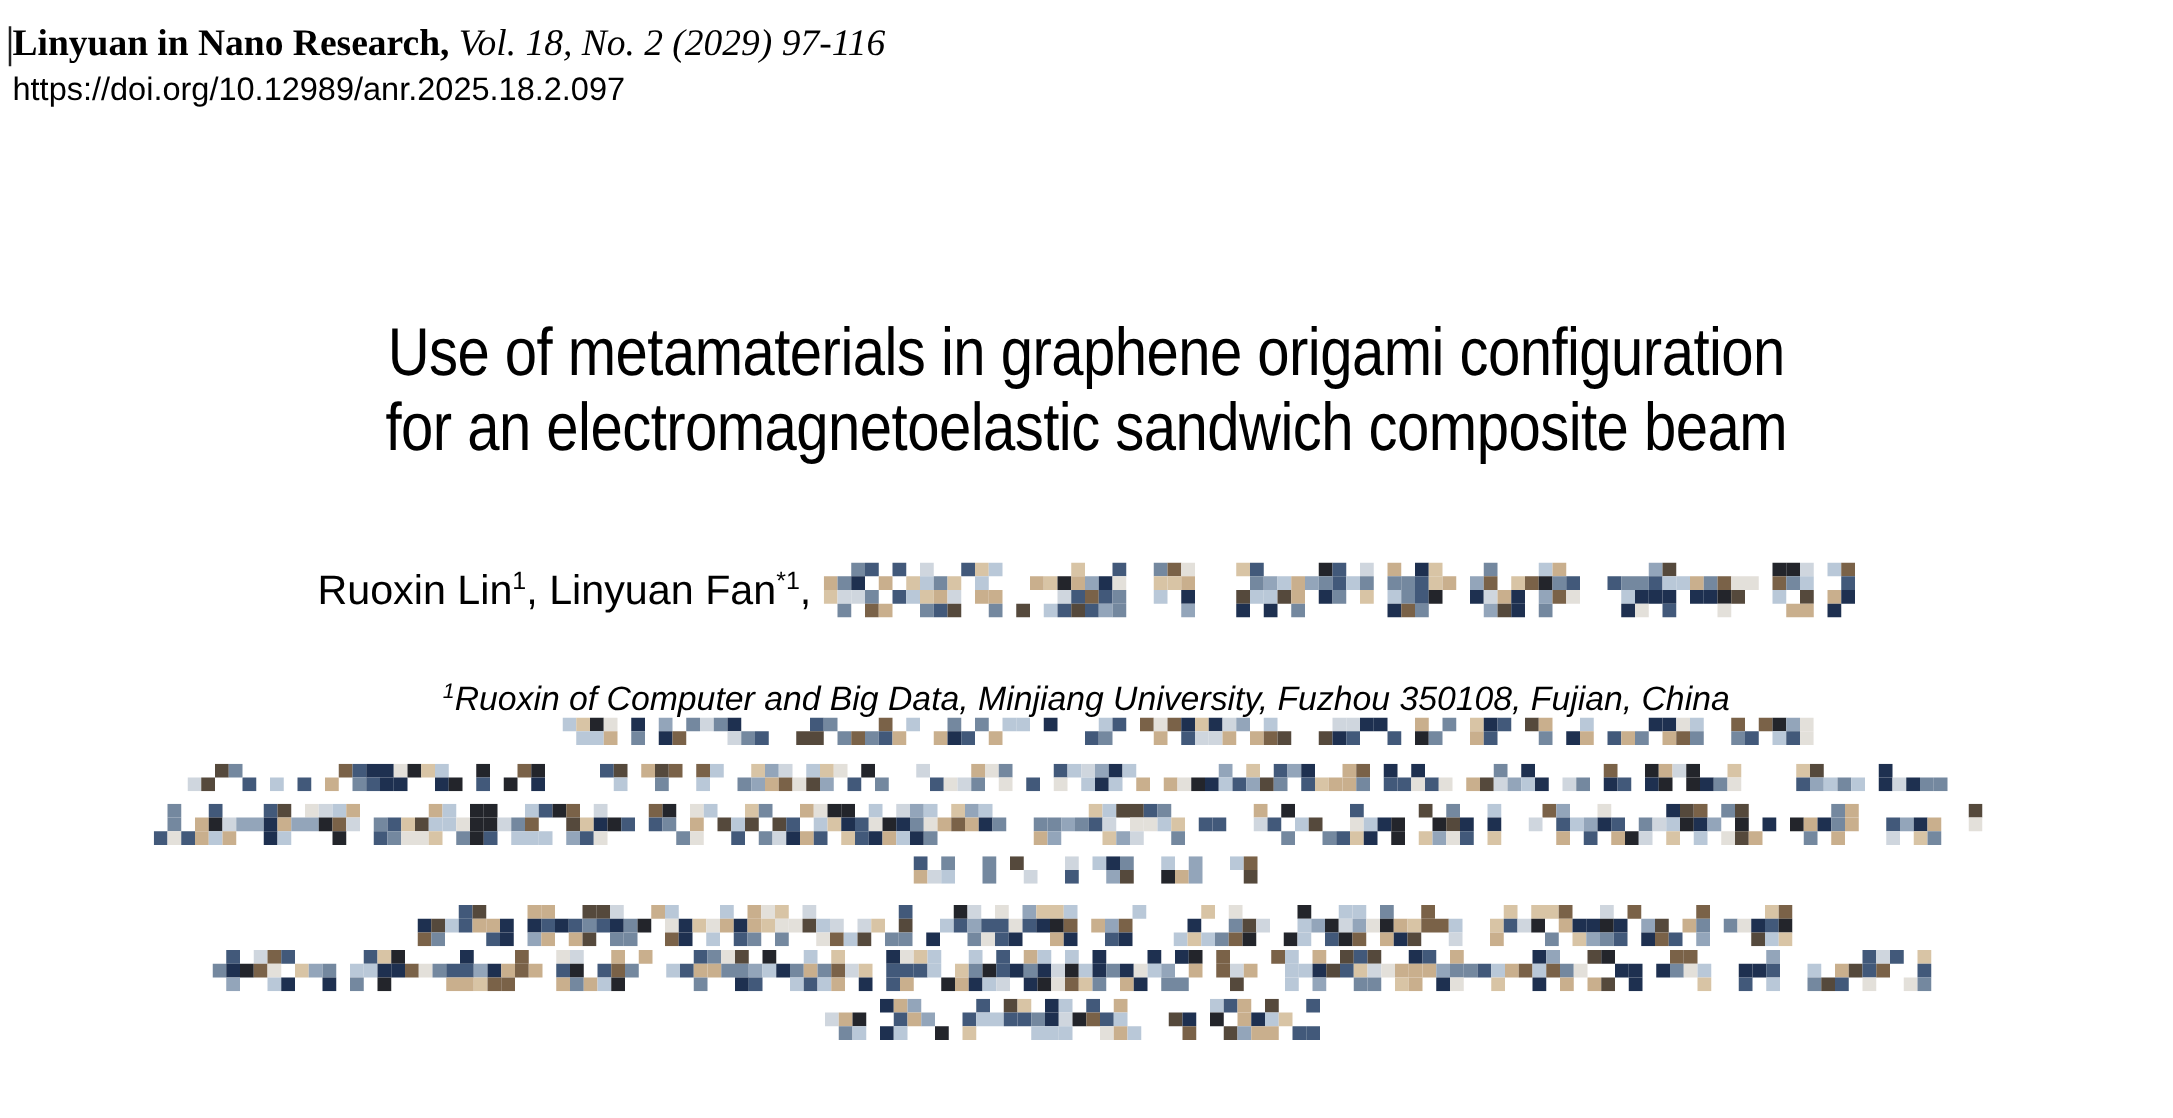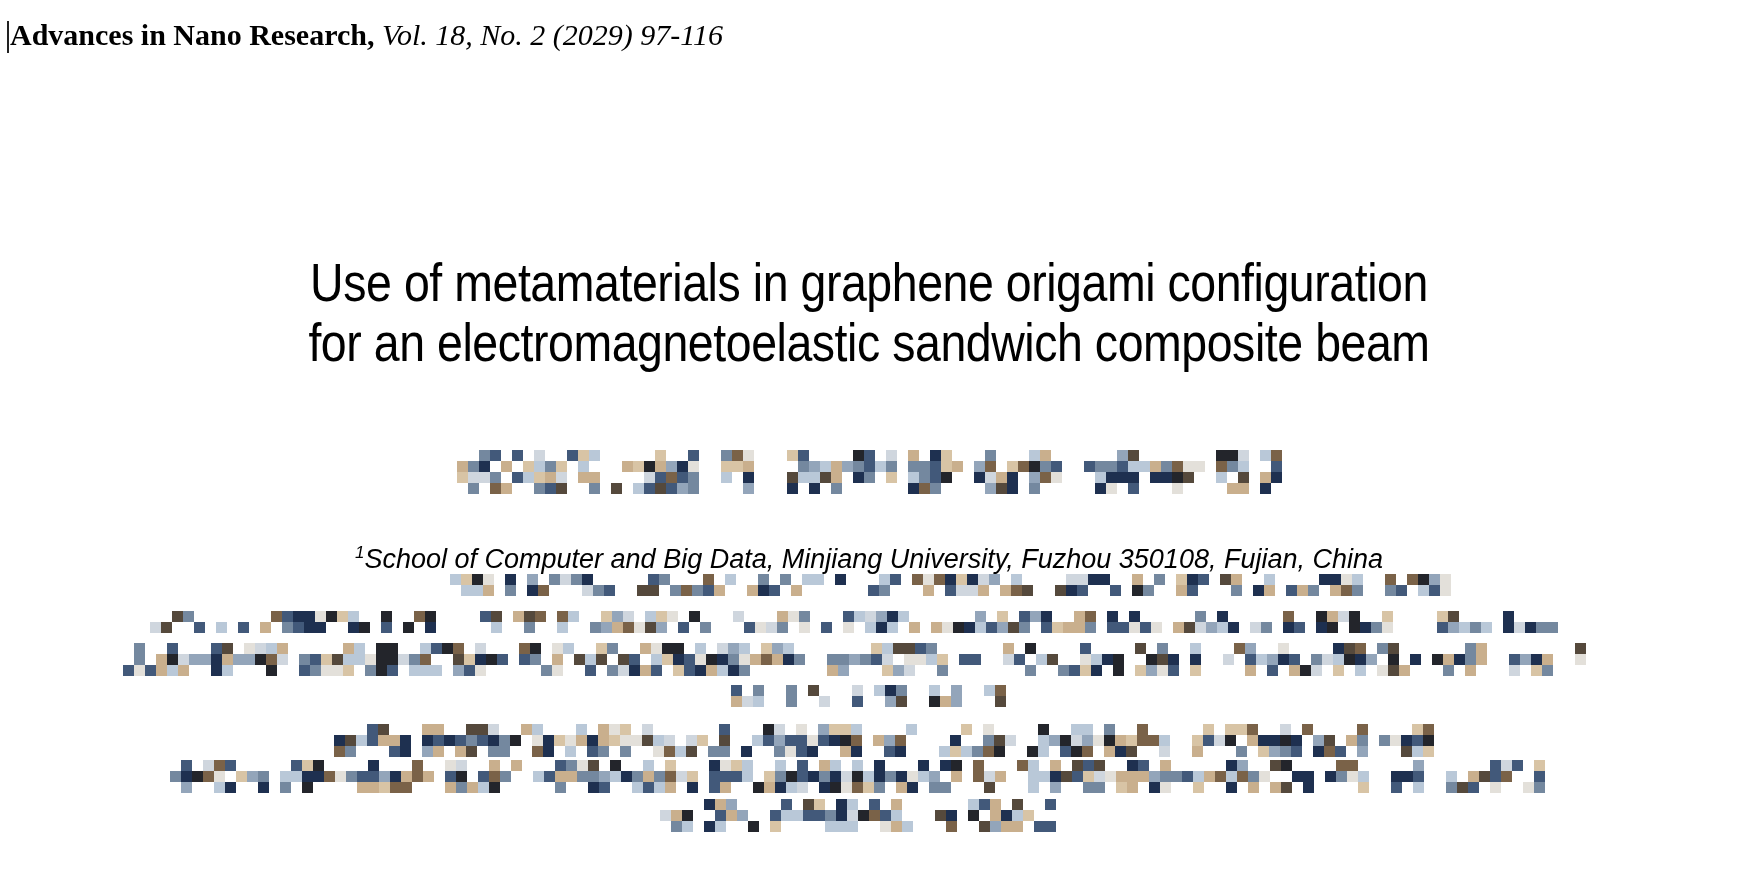--- a/index.html
+++ b/index.html
@@ -63,29 +63,31 @@
   .mosaic{display:flex;flex-wrap:wrap;overflow:hidden;}
   .mosaic > i{display:block;flex:0 0 auto;}
 </style>
 </head>
 <body>
 
 <div id="page">
 
   <div class="text-caret"></div>
 
-  <div class="journal-line"><span class="journal-name">Advances in Nano Research,</span><span class="journal-issue"> Vol. 18, No. 2 (2029) 97-116</span></div>
+  <div class="journal-line"><span class="journal-name">Linyuan in Nano Research,</span><span class="journal-issue"> Vol. 18, No. 2 (2029) 97-116</span></div>
 
+  <div class="doi-line">https://doi.org/10.12989/anr.2025.18.2.097</div>
 
   <div class="paper-title">
     <div>Use of metamaterials in graphene origami configuration</div>
     <div>for an electromagnetoelastic sandwich composite beam</div>
   </div>
 
   <div class="authors-line">
+    <span class="authors-text"><span>Ruoxin Lin</span><sup>1</sup><span>, </span><span>Linyuan Fan</span><sup>*1</sup><span>,</span></span>
     <span class="mosaic-slot" id="authors-mosaic">
         <div class="mosaic" style="width: 825px; height: 44px; position: relative;">
           <i style="width: 11px; height: 11px; background: transparent;"></i>
           <i style="width: 11px; height: 11px; background: transparent;"></i>
           <i style="width: 11px; height: 11px; background: rgb(116, 136, 159);"></i>
           <i style="width: 11px; height: 11px; background: rgb(66, 89, 122);"></i>
           <i style="width: 11px; height: 11px; background: transparent;"></i>
           <i style="width: 11px; height: 11px; background: rgb(66, 89, 122);"></i>
           <i style="width: 11px; height: 11px; background: transparent;"></i>
           <i style="width: 11px; height: 11px; background: rgb(207, 214, 222);"></i>
@@ -378,21 +380,21 @@
           <i style="width: 11px; height: 11px; background: transparent;"></i>
           <i style="width: 11px; height: 11px; background: rgb(201, 175, 141);"></i>
           <i style="width: 11px; height: 11px; background: rgb(201, 175, 141);"></i>
           <i style="width: 11px; height: 11px; background: transparent;"></i>
           <i style="width: 11px; height: 11px; background: rgb(30, 48, 80);"></i>
           <i style="width: 11px; height: 11px; background: transparent;"></i>
         </div>
       </span>
   </div>
 
-  <div class="affiliation-line"><sup>1</sup><span>School of Computer and Big Data, Minjiang University, Fuzhou 350108, Fujian, China</span></div>
+  <div class="affiliation-line"><sup>1</sup><span>Ruoxin of Computer and Big Data, Minjiang University, Fuzhou 350108, Fujian, China</span></div>
 
 
 <div class="mosaic" style="width: 1001px; height: 22px; position: absolute; left: 450px; top: 574px;">
       <i style="width: 11px; height: 11px; background: rgb(185, 200, 216);"></i>
       <i style="width: 11px; height: 11px; background: rgb(216, 196, 165);"></i>
       <i style="width: 11px; height: 11px; background: rgb(35, 37, 43);"></i>
       <i style="width: 11px; height: 11px; background: rgb(227, 224, 218);"></i>
       <i style="width: 11px; height: 11px; background: transparent;"></i>
       <i style="width: 11px; height: 11px; background: rgb(30, 48, 80);"></i>
       <i style="width: 11px; height: 11px; background: transparent;"></i>

